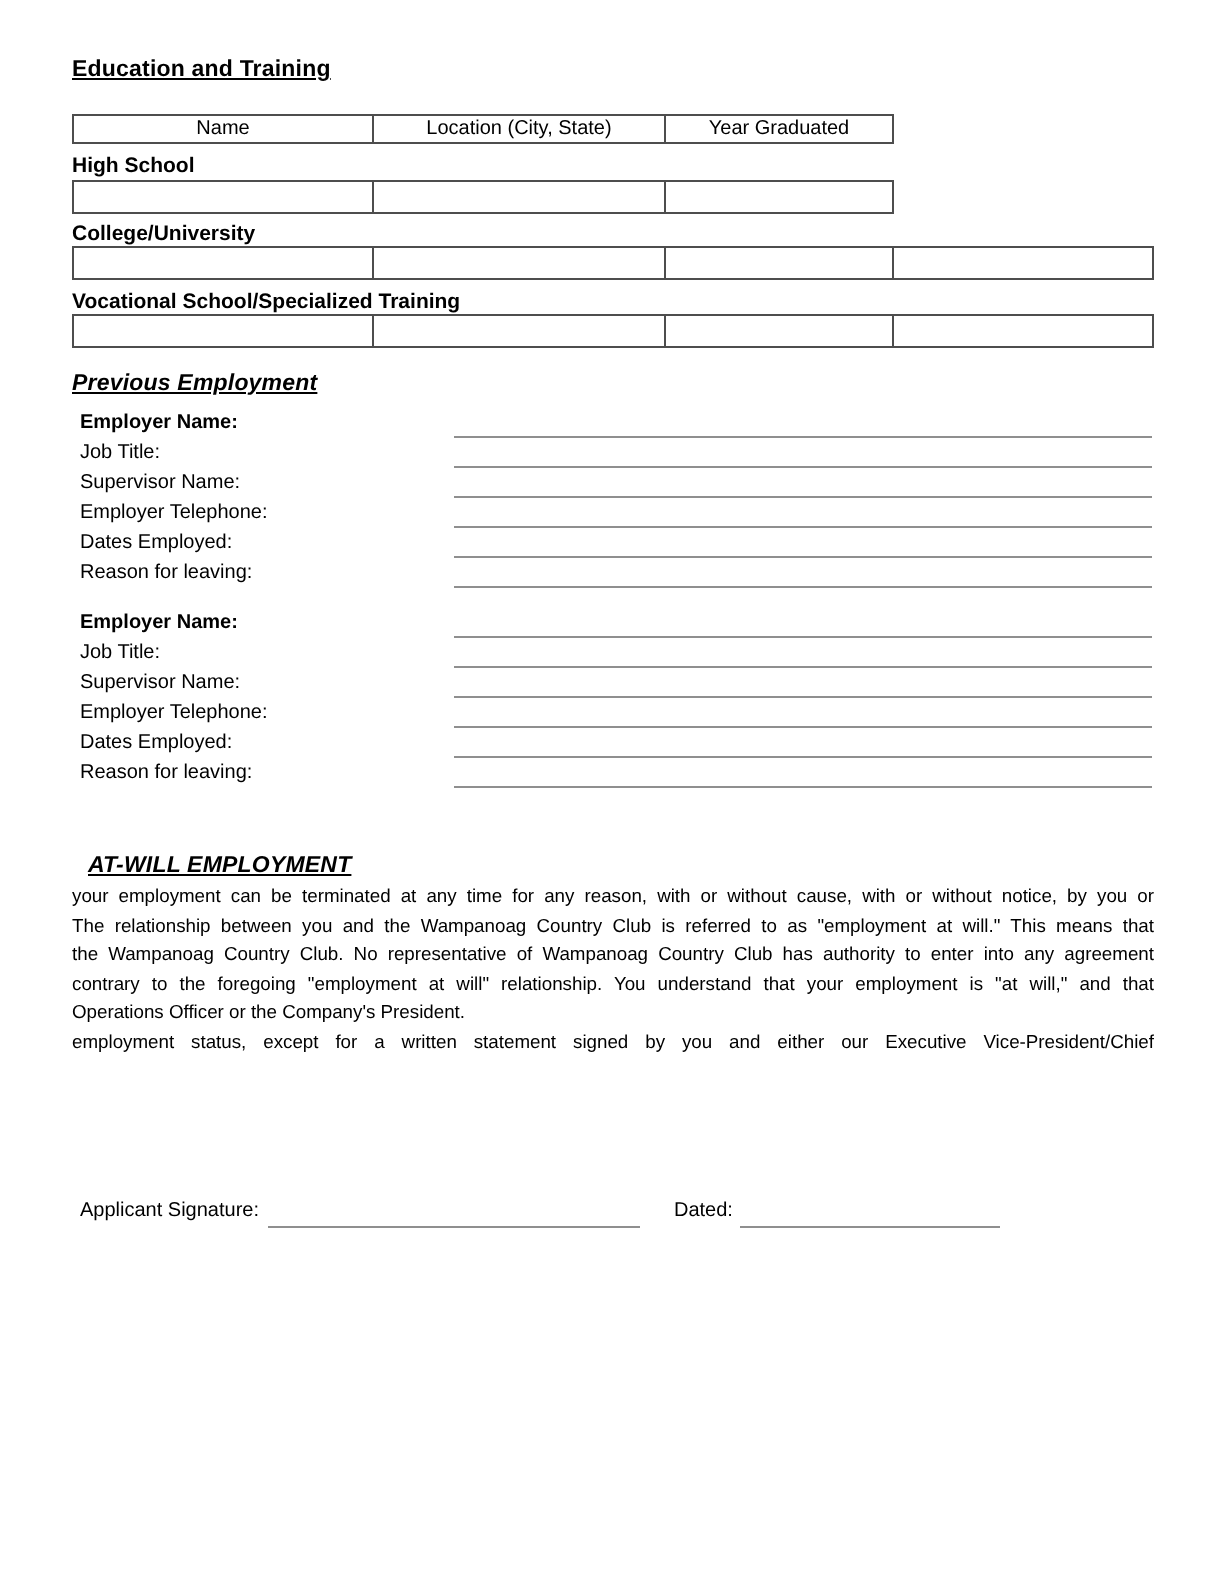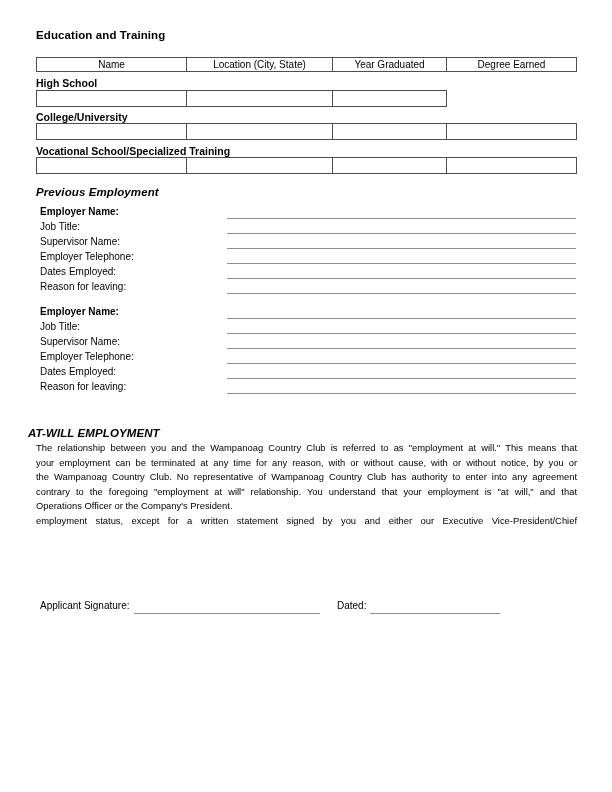--- a/index.html
+++ b/index.html
@@ -2,21 +2,21 @@
 <html style="--border-color: #4d4d4d; --line-color: #8f8f8f;"><head>
 <meta charset="utf-8">
 <style>
   html,body{margin:0;padding:0;background:#e8e8e8;}
   .page{
     position:relative;width:612px;height:792px;background:#ffffff;
     font-family:"Liberation Sans",sans-serif;color:#000;overflow:hidden;
     margin:0 auto;
   }
   .abs{position:absolute;}
-  .heading{font-weight:bold;font-size:11.5px;letter-spacing:.1px;}
+  .heading{font-weight:bold;text-decoration:underline;font-size:11.5px;letter-spacing:.1px;}
   .heading.it{font-style:italic;}
   .tbl{display:flex;text-align:center;}
   .cell{border:1px solid var(--border-color);box-sizing:border-box;height:100%;background:#fff;}
   .cell + .cell{border-left:none;}
   .hdr-cell{display:flex;align-items:center;justify-content:center;font-size:10px;}
   .rowlabel{font-weight:bold;font-size:10.5px;}
   .field-row{position:absolute;left:36px;width:541px;height:15px;text-align:right;}
   .field-label{position:absolute;left:4px;top:1px;font-size:10px;white-space:nowrap;}
   .field-label.bold{font-weight:bold;}
   .blank{position:absolute;left:191px;right:1px;bottom:1px;height:12px;border-bottom:1px solid var(--line-color);}
@@ -30,21 +30,20 @@
 <body>
 
 <div class="page">
 
   <div class="abs heading" style="left:36px;top:29px;">Education and Training</div>
 
   <div class="abs tbl" id="edu-header" style="left:36px;top:57px;width:541px;height:15px;">
       <div class="cell hdr-cell" style="width: 151px;">Name</div>
       <div class="cell hdr-cell" style="width: 146px;">Location (City, State)</div>
       <div class="cell hdr-cell" style="width: 114px;">Year Graduated</div>
-      <div class="cell hdr-cell" style="width: 130px;">Degree Earned</div>
     </div>
 
   <div id="edu-rows">
       <div class="abs rowlabel" style="left: 36px; top: 77px;">High School</div>
       <div class="abs tbl" style="left: 36px; top: 90px; height: 17px;">
         <div class="cell" style="width: 151px;"></div>
         <div class="cell" style="width: 146px;"></div>
         <div class="cell" style="width: 114px;"></div>
       </div>
       <div class="abs rowlabel" style="left: 36px; top: 111px;">College/University</div>
@@ -109,25 +108,25 @@
       <div class="field-row" style="top: 365px;">
         <span class="field-label">Dates Employed:</span>
         <span class="blank"></span>
       </div>
       <div class="field-row" style="top: 380px;">
         <span class="field-label">Reason for leaving:</span>
         <span class="blank"></span>
       </div>
     </div>
 
-  <div class="abs heading it" style="left:28px;top:427px;">AT-WILL EMPLOYMENT</div>
+  <div class="abs heading it" style="left:44px;top:427px;">AT-WILL EMPLOYMENT</div>
 
   <div class="para" id="atwill-lines">
+      <div class="pline">your employment can be terminated at any time for any reason, with or without cause, with or without notice, by you or</div>
       <div class="pline">The relationship between you and the Wampanoag Country Club is referred to as "employment at will."  This means that</div>
-      <div class="pline">your employment can be terminated at any time for any reason, with or without cause, with or without notice, by you or</div>
       <div class="pline">the Wampanoag Country Club.  No representative of Wampanoag Country Club has authority to enter into any agreement</div>
       <div class="pline">contrary to the foregoing "employment at will" relationship. You understand that your employment is "at will," and that</div>
       <div class="pline last">Operations Officer or the Company's President.</div>
       <div class="pline">employment status, except for a written statement signed by you and either our Executive Vice-President/Chief</div>
     </div>
 
   <div class="abs" style="left:36px;top:558px;width:541px;height:17px;margin-top:40px;">
     <span class="sig-label" style="left:4px;">Applicant Signature:</span>
     <span class="sig-blank" style="left:98px;width:186px;"></span>
     <span class="sig-label" style="left:301px;">Dated:</span>

